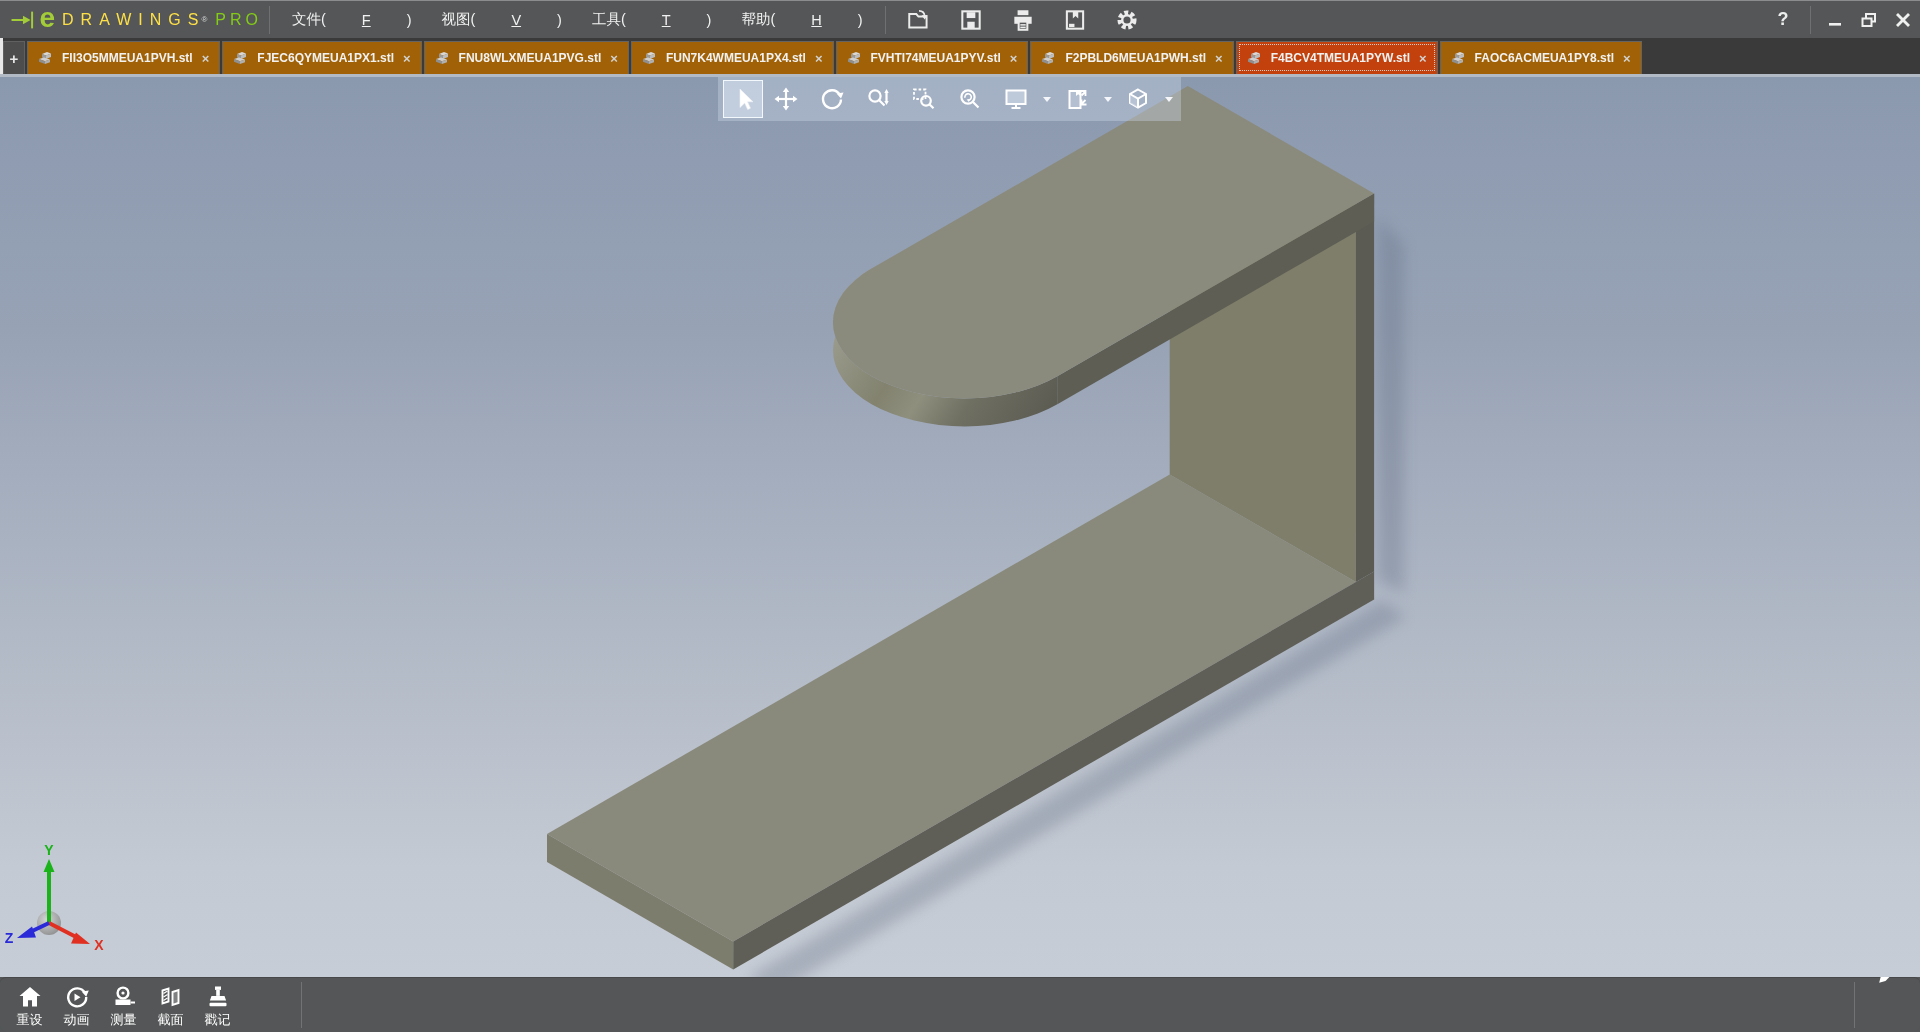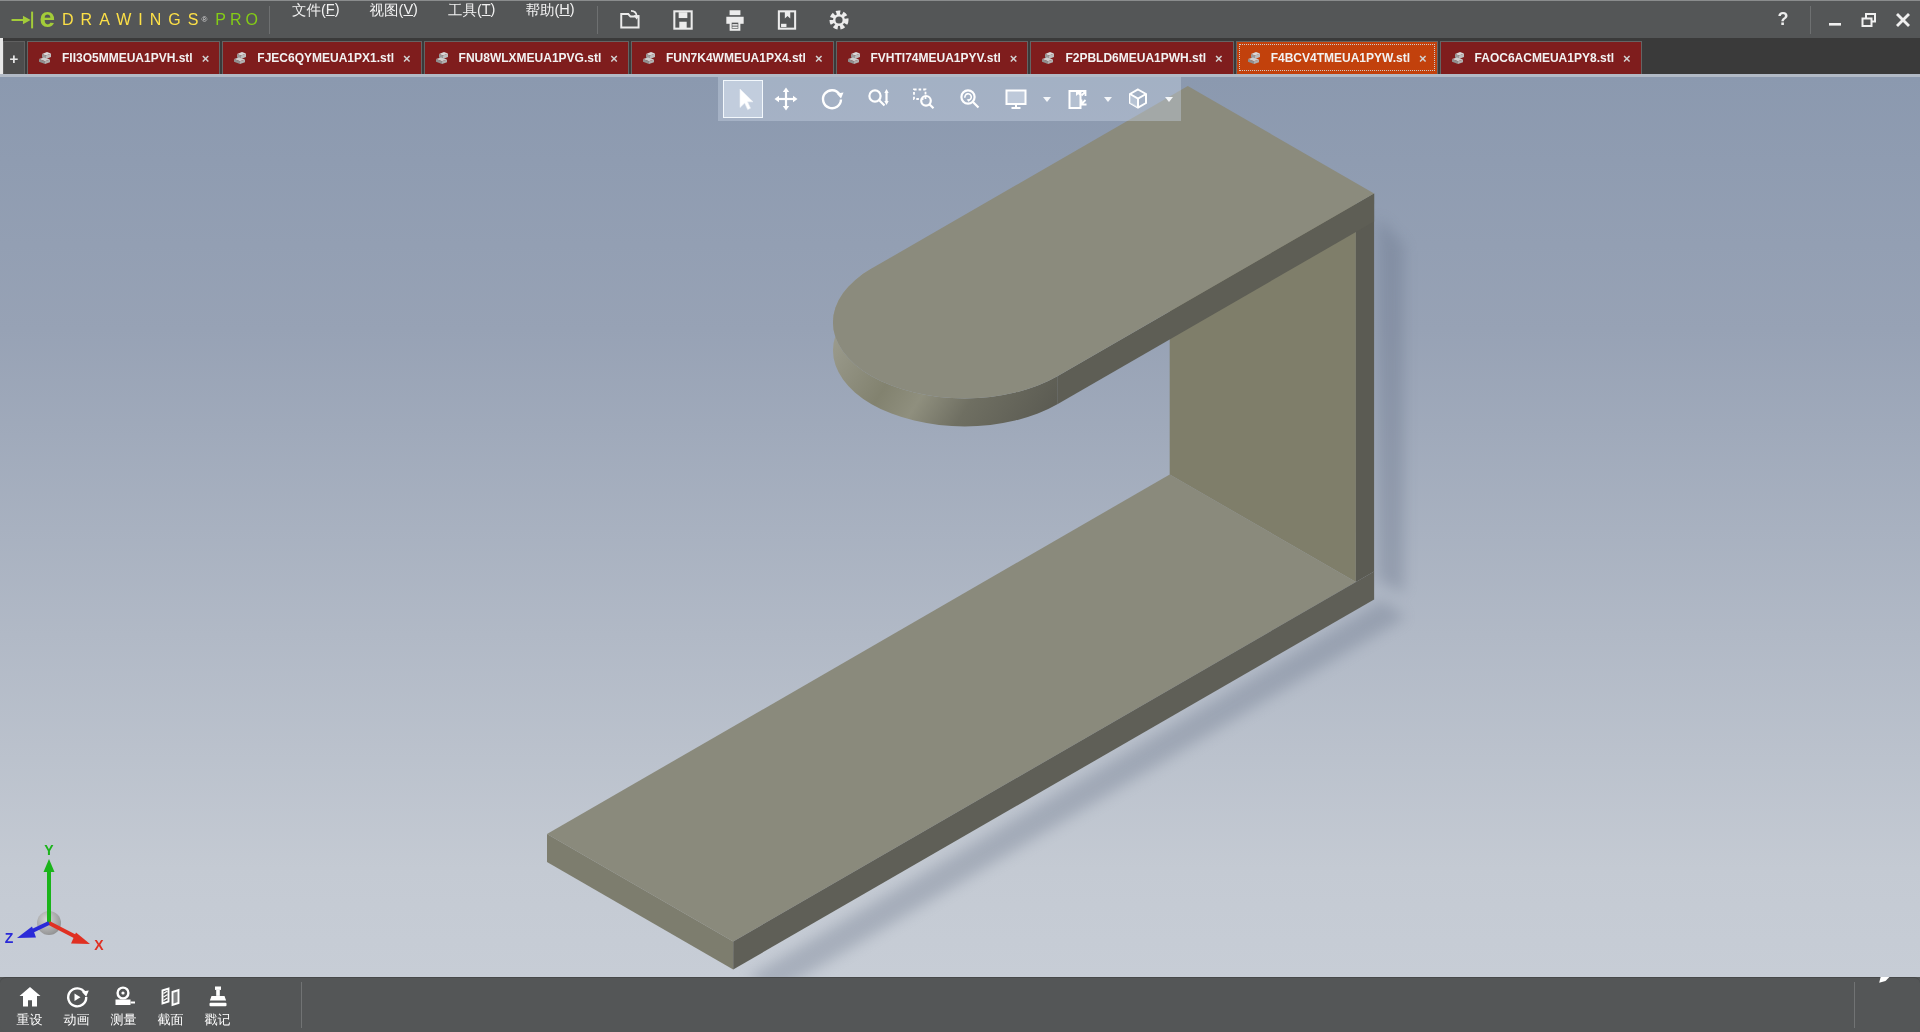--- a/index.html
+++ b/index.html
@@ -9,35 +9,35 @@
   
   .titlebar { height:38px; background:#545657; border-top:1px solid #8a8c8d;
     display:flex; align-items:center; position:relative; }
   .brand { display:flex; align-items:center; padding-left:10px; width:262px; flex:0 0 auto; }
   .brand-e { color:#a3cc39; font-size:28px; font-weight:bold; margin:0 7px 3px 2px; }
   .brand-name { color:#fde047; font-size:16px; letter-spacing:7px; }
   .brand-reg { color:#d9d9d9; font-size:8px; vertical-align:top; margin:0 2px 0 -4px; }
   .brand-pro { color:#84cc16; font-size:16px; letter-spacing:4px; margin-left:6px; }
   .tb-sep { width:1px; height:28px; background:#6e7071; margin:0 7px; flex:0 0 auto; }
   .menu-item { color:#f1f1f1; font-size:14.5px; padding:0 15px; height:100%;
-    display:flex; align-items:flex-start; cursor:default; }
+    display:flex; align-items:center; cursor:default;gap:36px; }
   .menu-item u { text-decoration:underline; }
   .tb-btn { width:42px; height:32px; display:flex; align-items:center;
     justify-content:center; margin:0 5px; }
   .win-zone { margin-left:auto; display:flex; align-items:center; height:100%; }
   .win-help { color:#ededed; font-size:18px; font-weight:bold; width:40px; text-align:center; }
   .win-btn { width:34px; height:30px; display:flex; align-items:center; justify-content:center; }
 
   
   .tabbar { height:36px; background:#3a3a3a; display:flex; align-items:stretch;
     border-left:3px solid #e8e8e8; overflow:hidden; }
   .newtab { width:22px; margin:3px 2px 0 0; background:#4d4d4d; border:1px solid #606060;
     border-bottom:none; color:#e9e9e9; font-size:15px; font-weight:bold;
     display:flex; align-items:center; justify-content:center; }
-  .tab { background:#7f1d1d; border:1px solid #646464; border-bottom:none;
+  .tab { background:#a16207; border:1px solid #646464; border-bottom:none;
     margin:3px 2px 0 0; display:flex; align-items:center; padding:0 10px; }
   .tab.active { background:#c2410c; outline:1px dotted #cccccc; outline-offset:-4px; }
   .tab-icon { margin-right:7px; display:flex; }
   .tab-label { color:#f2f2f2; font-size:12px; font-weight:bold; white-space:nowrap; }
   .tab-close { color:#d2d2d2; font-size:13px; font-weight:bold; margin-left:9px; }
 
   .strip { height:3px; background:#b2bac6; }
 
   
   .viewport { position:relative; height:900px; overflow:hidden;

